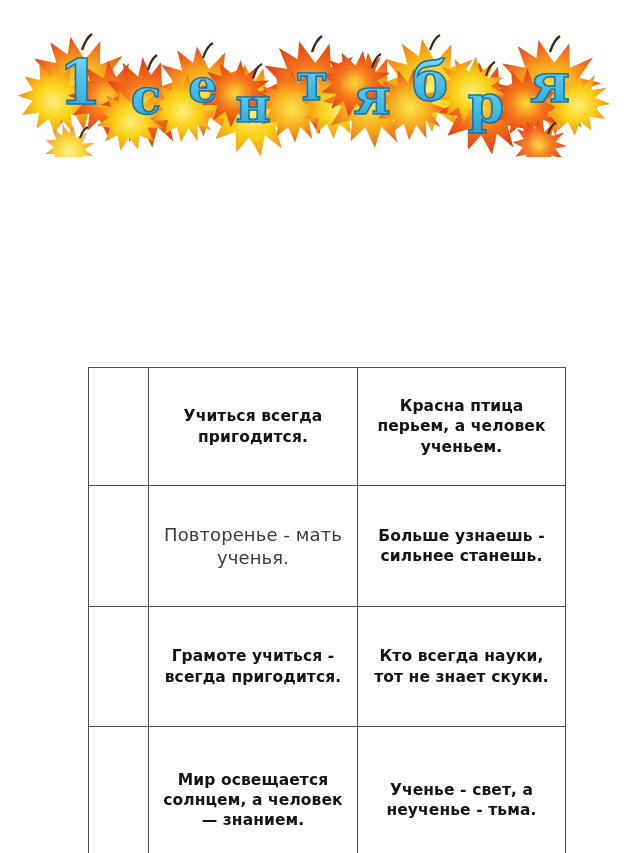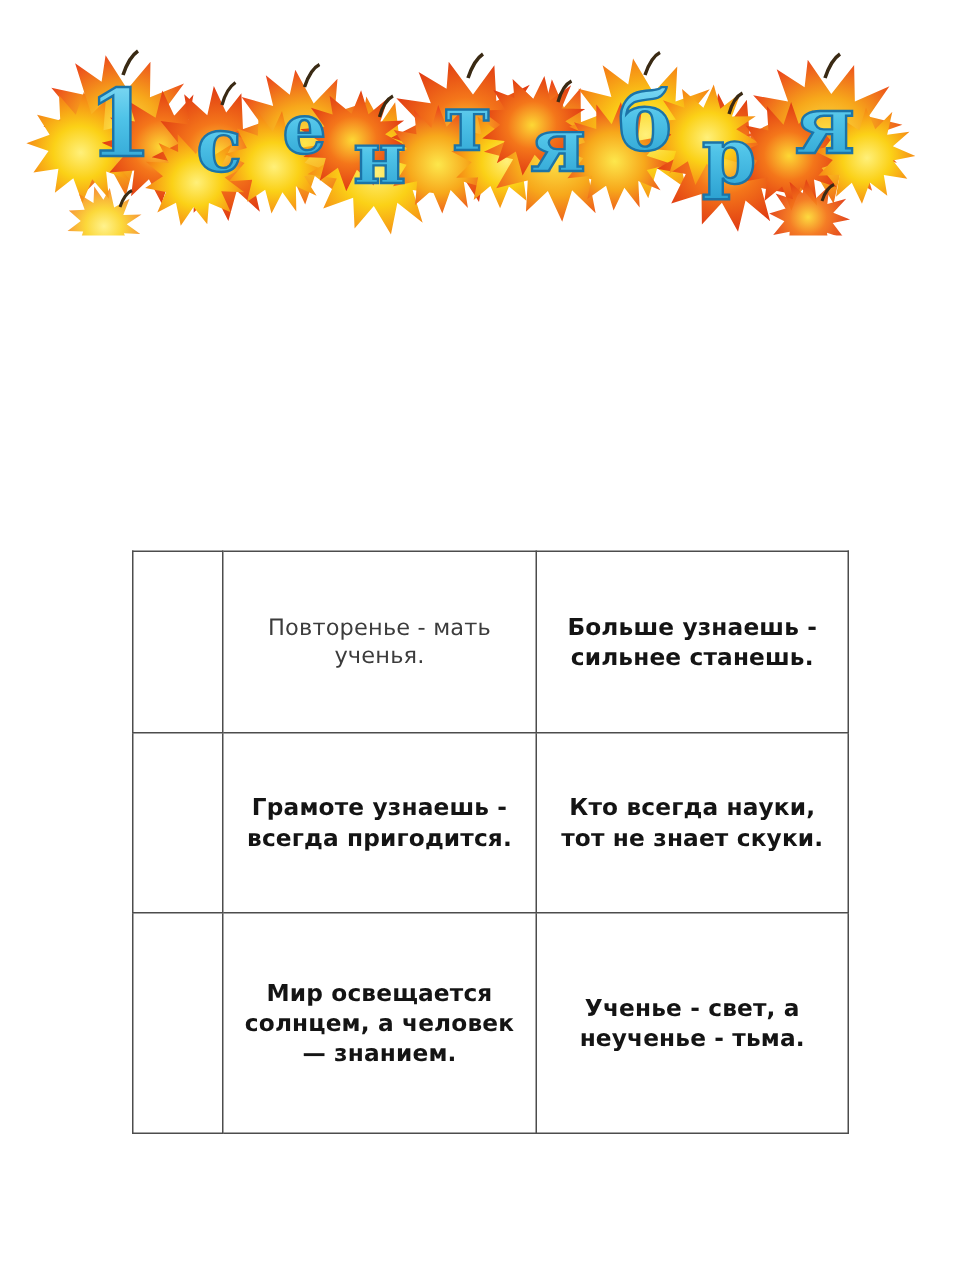--- a/index.html
+++ b/index.html
@@ -47,21 +47,21 @@
   .col-a     { width: 194px; }
   .col-b     { width: 193px; }
 
   .cell-strong {
     font-size: 15.5px;
     font-weight: bold;
     color: #141414;
     letter-spacing: 0.1px;
   }
   .cell-light {
-    font-size: 15px;
+    font-size: 18px;
     font-weight: normal;
     color: #3c3c3c;
     letter-spacing: 0.1px;
   }
 
   
   .row-1 td { height: 105px; }
   .row-2 td { height: 108px; }
   .row-3 td { height: 107px; }
   .row-4 td { height: 134px; }
@@ -157,28 +157,33 @@
       <text x="372" y="92" font-size="50">я</text>
       <text x="430" y="78" font-size="54">б</text>
       <text x="486" y="100" font-size="52">р</text>
       <text x="550" y="80" font-size="54">я</text>
     </g>
   </svg>
 </div>
 
 <table class="proverb-table">
   <tbody>
+    <tr class="row-1">
+      <td class="col-index"></td>
+      <td class="col-a cell-strong">Учиться всегда пригодится.</td>
+      <td class="col-b cell-strong">Красна птица перьем, а человек ученьем.</td>
+    </tr>
     <tr class="row-2">
       <td class="col-index"></td>
       <td class="col-a cell-light">Повторенье - мать ученья.</td>
       <td class="col-b cell-strong">Больше узнаешь - сильнее станешь.</td>
     </tr>
     <tr class="row-3">
       <td class="col-index"></td>
-      <td class="col-a cell-strong">Грамоте узнаешь - всегда пригодится.</td>
+      <td class="col-a cell-strong">Грамоте учиться - всегда пригодится.</td>
       <td class="col-b cell-strong">Кто всегда науки, тот не знает скуки.</td>
     </tr>
     <tr class="row-4">
       <td class="col-index"></td>
       <td class="col-a cell-strong">Мир освещается солнцем, а человек — знанием.</td>
       <td class="col-b cell-strong">Ученье - свет, а неученье - тьма.</td>
     </tr>
   </tbody>
 </table>
 

